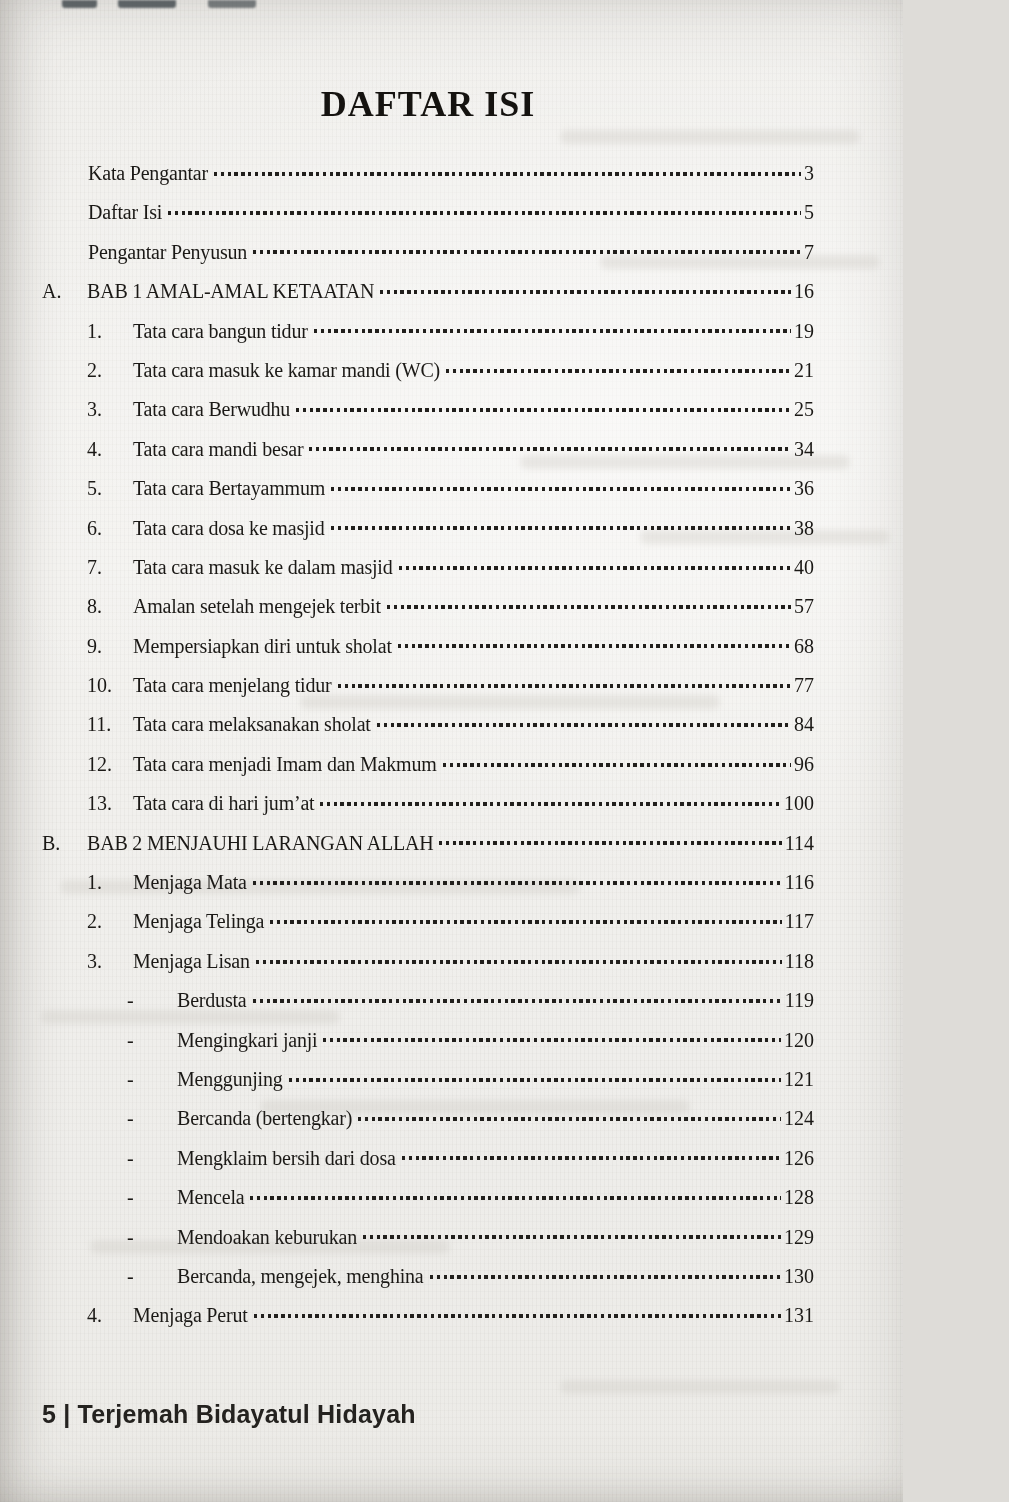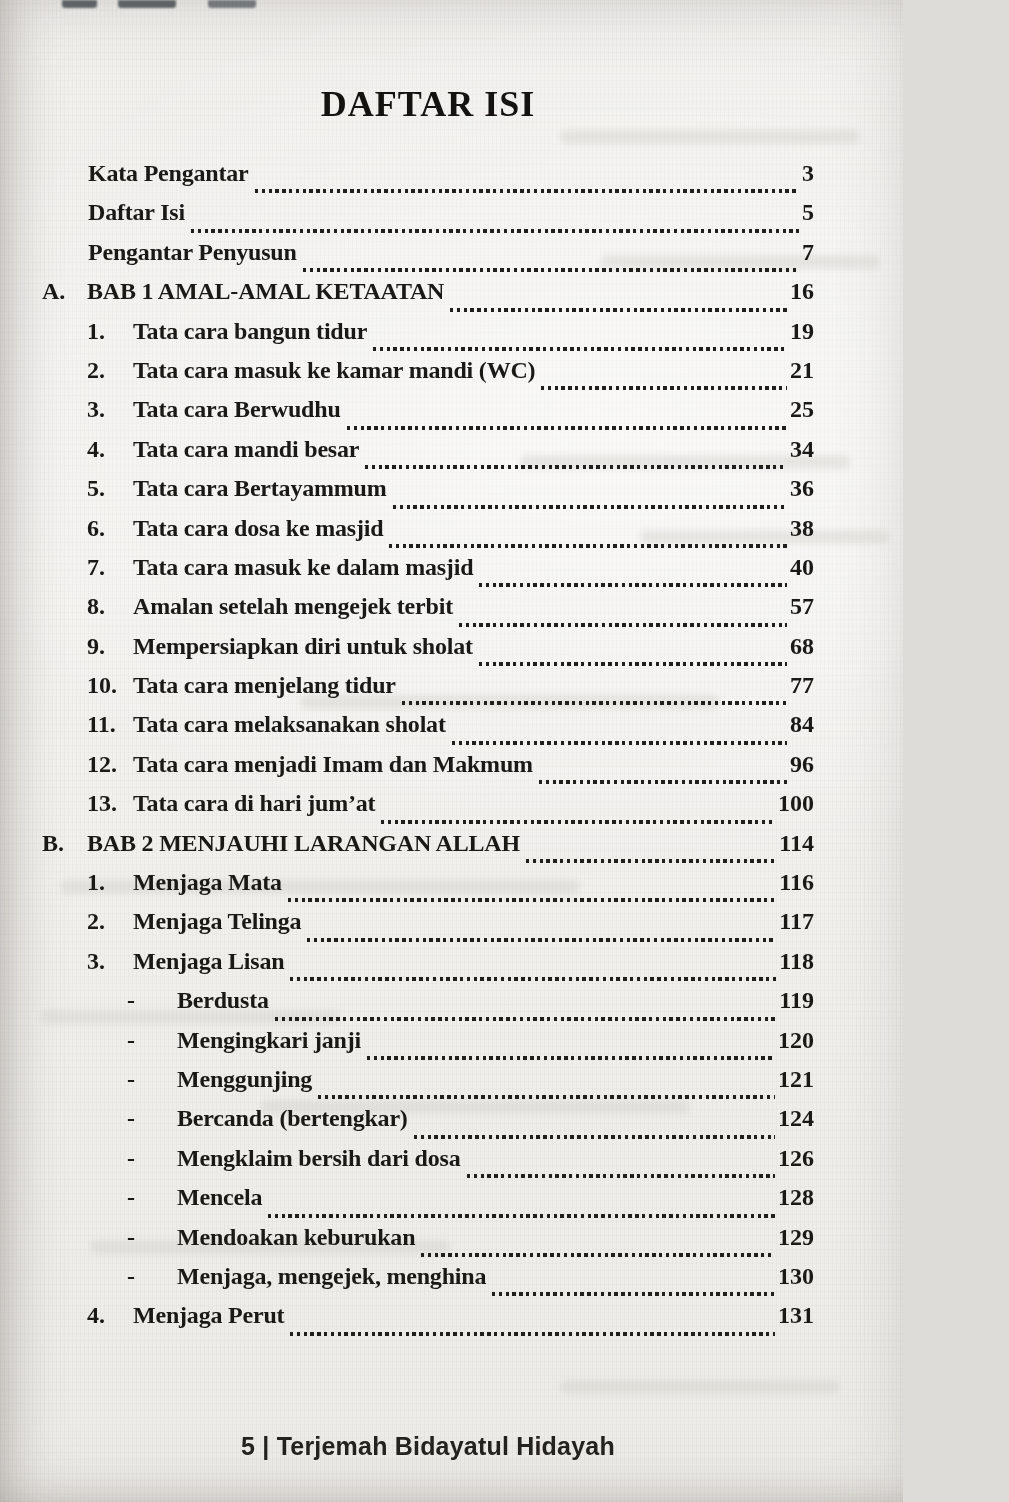--- a/index.html
+++ b/index.html
@@ -40,46 +40,44 @@
     background:#cfccc6;opacity:.38;filter:blur(3px);
   }
   .title{
     text-align:center;
     font-size:36px;line-height:40px;
     font-weight:700;letter-spacing:1px;
     color:#151310;
   }
   .toc{margin-top:30px;position:relative;}
   .row{
-    display:flex;align-items:flex-end;
+    display:flex;align-items:center;
     height:39.4px;line-height:39.4px;
-    font-size:24px;white-space:nowrap;font-weight:bold;
+    font-size:20px;white-space:nowrap;
   }
   .row .marker{flex:0 0 auto;display:inline-block;}
   .row .label{flex:0 0 auto;letter-spacing:-0.2px;}
   .row .leader{
     flex:1 1 auto;height:4px;margin:0 3px 0 6px;
     background-image:repeating-linear-gradient(to right,#211f1c 0 3.4px,rgba(0,0,0,0) 3.4px 6.8px);
     background-position:left bottom;
   }
   .row .pagenum{flex:0 0 auto;text-align:right;}
   .row.front{padding-left:46px;}
   .row.chapter{padding-left:0;}
   .row.chapter .marker{width:45px;}
   .row.item{padding-left:45px;}
   .row.item .marker{width:46px;}
   .row.sub{padding-left:85px;}
   .row.sub .marker{width:50px;}
   .footer{
     position:absolute;left:42px;right:89px;top:1400px;
-    text-align:center;
     font-family:"Liberation Sans", sans-serif;
     font-weight:700;font-size:25px;color:#24221f;
     letter-spacing:0.2px;
-    margin-top:32px;
   }
 </style>
 </head>
 <body>
 
 <div class="page">
 
   <div class="smudge s1"></div>
   <div class="smudge s2"></div>
   <div class="smudge s3"></div>
@@ -258,21 +256,21 @@
         <span class="pagenum">128</span>
       </div>
       <div class="row sub">
         <span class="marker">-</span>
         <span class="label">Mendoakan keburukan</span>
         <span class="leader"></span>
         <span class="pagenum">129</span>
       </div>
       <div class="row sub">
         <span class="marker">-</span>
-        <span class="label">Menjaga, mengejek, menghina</span>
+        <span class="label">Bercanda, mengejek, menghina</span>
         <span class="leader"></span>
         <span class="pagenum">130</span>
       </div>
       <div class="row item">
         <span class="marker">4.</span>
         <span class="label">Menjaga Perut</span>
         <span class="leader"></span>
         <span class="pagenum">131</span>
       </div>
     </div>

